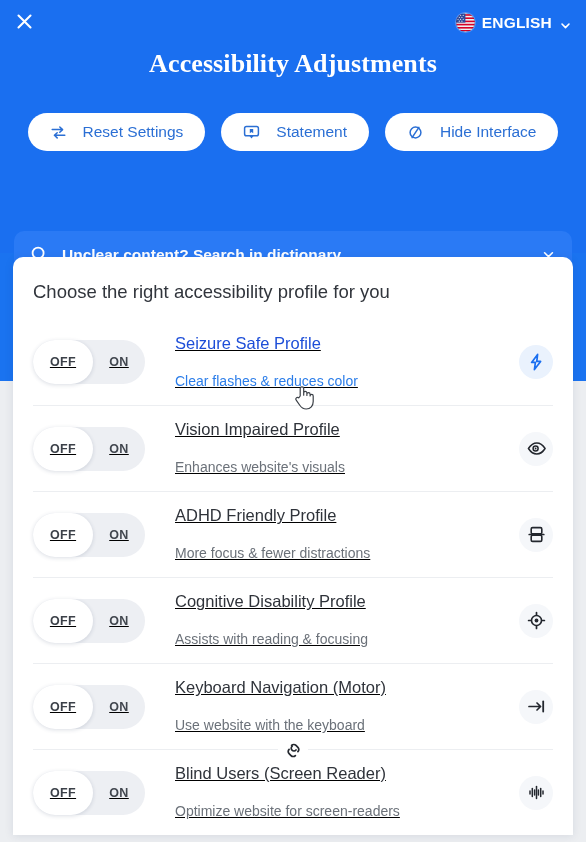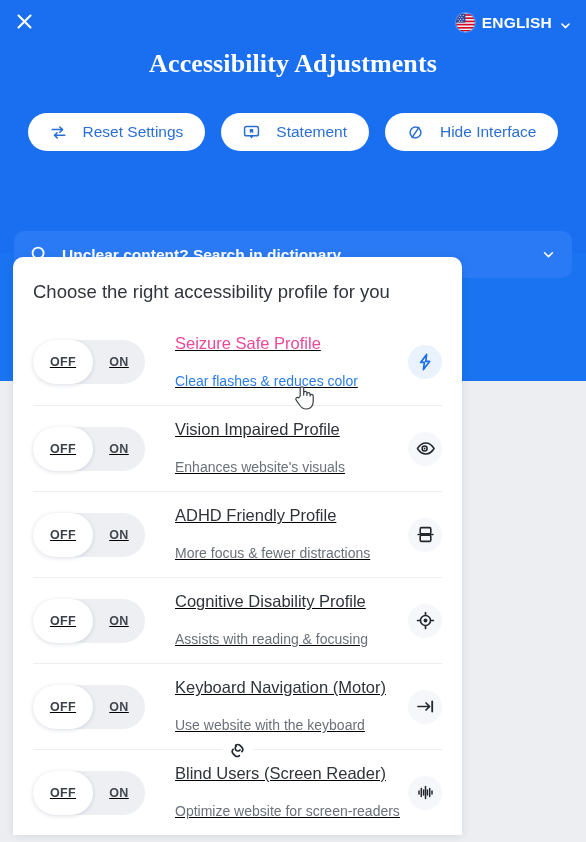--- a/index.html
+++ b/index.html
@@ -171,21 +171,21 @@
     padding: 0;
   }
   .search-input::placeholder { color: #ffffff; opacity: 1; font-weight: 700; }
   .search-chev { display: flex; align-items: center; cursor: pointer; }
 
   
   .card {
     position: absolute;
     top: 257px;
     left: 13px;
-    width: 449px;
+    width: 560px;
     background: #ffffff;
     border-radius: 10px 10px 0 0;
     box-shadow: 0 1px 10px rgba(20,40,80,.10);
     box-sizing: border-box;
     padding: 0 0 0 0;
     overflow: hidden;
   }
   .card-title {
     font-size: 18.5px;
     color: #31353c;
@@ -247,21 +247,21 @@
     flex: 1;
     min-width: 0;
     padding-left: 10px;
   }
   .profile-name {
     font-size: 16.5px;
     color: #2f333a;
     font-weight: 400;
     line-height: 1.45;
   }
-  .profile-row.active .profile-name { color: #ec4899; }
+  .profile-row.active .profile-name { color: #1d4ed8; }
   .profile-desc {
     font-size: 14px;
     color: #6b7179;
     font-weight: 400;
     line-height: 1.6;
     margin-top: 14px;
   }
   .profile-row.active .profile-desc { color: #2b7de9; }
 
   

